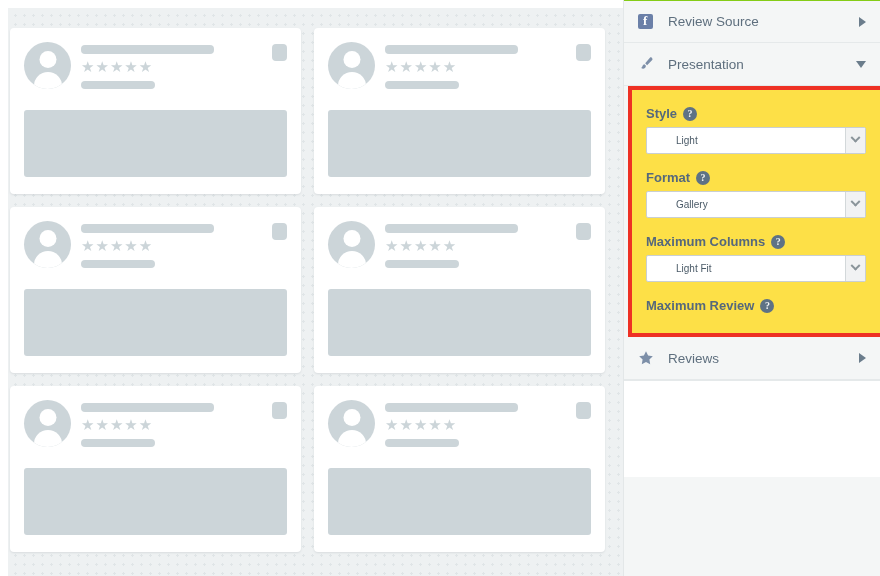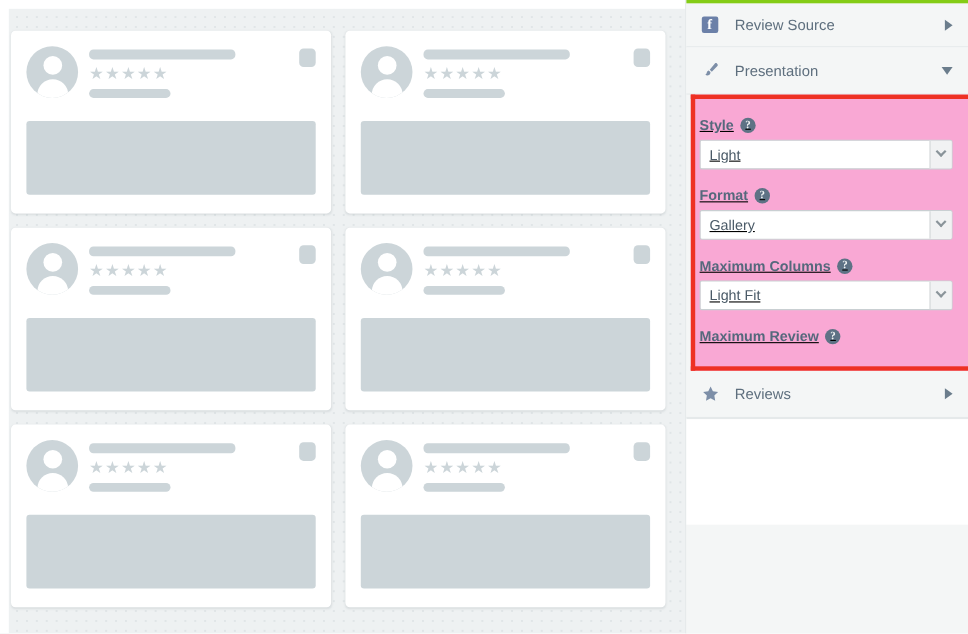--- a/index.html
+++ b/index.html
@@ -159,21 +159,21 @@
 
   .acc-row {
     display: flex;
     align-items: center;
     height: 43px;
     padding: 0 14px 0 14px;
     border-bottom: 1px solid #e5e9ea;
     background: #f4f6f6;
     cursor: pointer;
   }
-  .acc-row.first { border-top: 3px solid #84cc16; }
+  .acc-row.first { border-top: 1px solid #84cc16; }
   .acc-icon {
     width: 22px;
     flex: 0 0 22px;
     display: flex;
     align-items: center;
     justify-content: flex-start;
     color: #7d8fa8;
   }
   .acc-label {
     flex: 1 1 auto;
@@ -194,23 +194,22 @@
     border-top: 7px solid #6b7d8c;
     border-bottom: 0;
   }
 
   
   .hl-wrap {
     position: relative;
     border: 4px solid #ee3124;
     border-right: 0;
     margin-left: 4px;
-    background: #f9a8d4;
-    padding: 16px 14px 14px 4px;
-    text-decoration: underline;
+    background: #fde047;
+    padding: 16px 14px 14px 14px;
   }
   .hl-wrap::after {
     content: "";
     position: absolute;
     right: -4px; top: -4px; bottom: -4px;
     width: 4px;
     background: #ee3124;
   }
 
   .field { margin-bottom: 16px; }
@@ -244,24 +243,25 @@
     height: 27px;
     background: #ffffff;
     border: 1px solid #c9cfd2;
     border-radius: 2px;
     display: flex;
     align-items: center;
   }
   .select-value, .num-value {
     flex: 1 1 auto;
     padding-left: 8px;
-    font-size: 13px;
+    font-size: 10px;
     color: #4a5a67;
     overflow: hidden;
     white-space: nowrap;
+    margin-left: 21px;
   }
   .select-btn {
     flex: 0 0 auto;
     width: 20px;
     height: 25px;
     margin-right: 0;
     background: #f1f2f3;
     border-left: 1px solid #d3d8da;
     display: flex;
     align-items: center;

